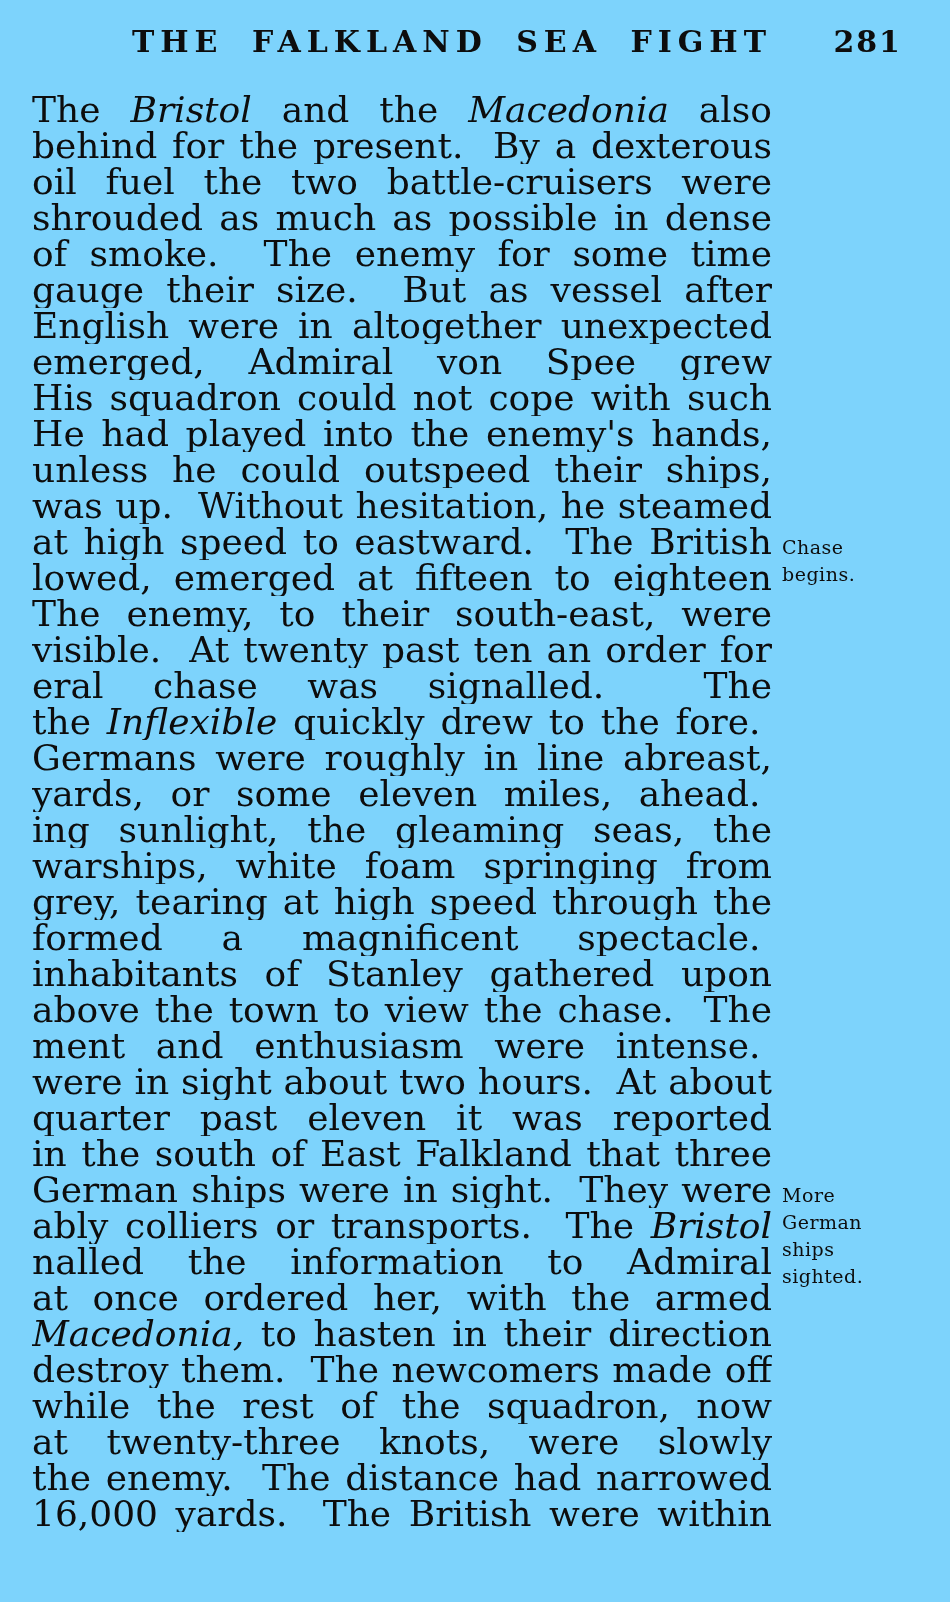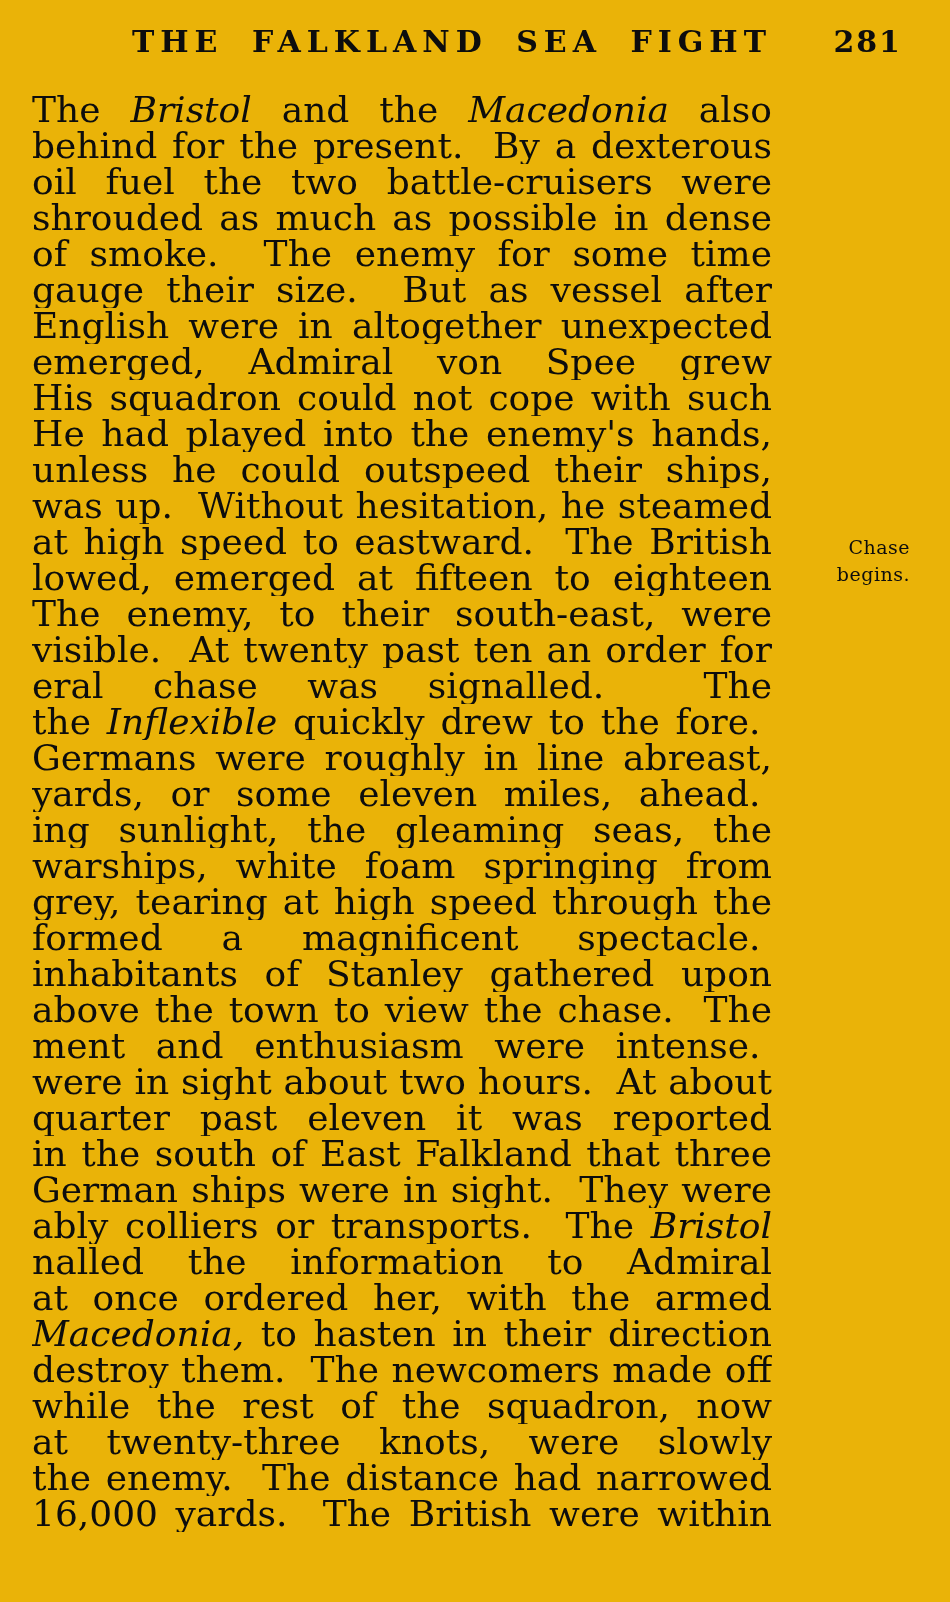--- a/index.html
+++ b/index.html
@@ -61,30 +61,30 @@
   .line .it {
     font-style: italic;
   }
   .margin-note {
     position: absolute;
     left: 750px;
     width: 128px;
     font-size: 19px;
     line-height: 27px;
     letter-spacing: 0.5px;
-    text-align: right;
+    text-align: left;
   }
   .margin-note .note-line {
     display: block;
   }
 </style>
 </head>
 <body>
 
-<div class="page" style="background: #eab308; color: rgb(13, 13, 13);">
+<div class="page" style="background: #7dd3fc; color: rgb(13, 13, 13);">
   <div class="header">
     <span class="title">THE FALKLAND SEA FIGHT</span>
     <span class="pagenum">281</span>
   </div>
   <div class="body-block" id="body-block">
       <div class="line"><span>The </span><span class="it">Bristol</span><span> and the </span><span class="it">Macedonia</span><span> also remained</span></div>
       <div class="line"><span>behind for the present.&nbsp; By a dexterous use of</span></div>
       <div class="line"><span>oil fuel the two battle-cruisers were kept</span></div>
       <div class="line"><span>shrouded as much as possible in dense clouds</span></div>
       <div class="line"><span>of smoke.&nbsp; The enemy for some time could not</span></div>
@@ -120,14 +120,20 @@
       <div class="line"><span class="it">Macedonia,</span><span> to hasten in their direction and</span></div>
       <div class="line"><span>destroy them.&nbsp; The newcomers made off to</span></div>
       <div class="line"><span>while the rest of the squadron, now travelling</span></div>
       <div class="line"><span>at twenty-three knots, were slowly closing upon</span></div>
       <div class="line"><span>the enemy.&nbsp; The distance had narrowed to 15—</span></div>
       <div class="line"><span>16,000 yards.&nbsp; The British were within striking</span></div>
       <div class="margin-note" style="top: 442px;">
         <span class="note-line">Chase</span>
         <span class="note-line">begins.</span>
       </div>
+      <div class="margin-note" style="top: 1090px;">
+        <span class="note-line">More</span>
+        <span class="note-line">German</span>
+        <span class="note-line">ships</span>
+        <span class="note-line">sighted.</span>
+      </div>
     </div>
 </div>
 
 </body></html>

